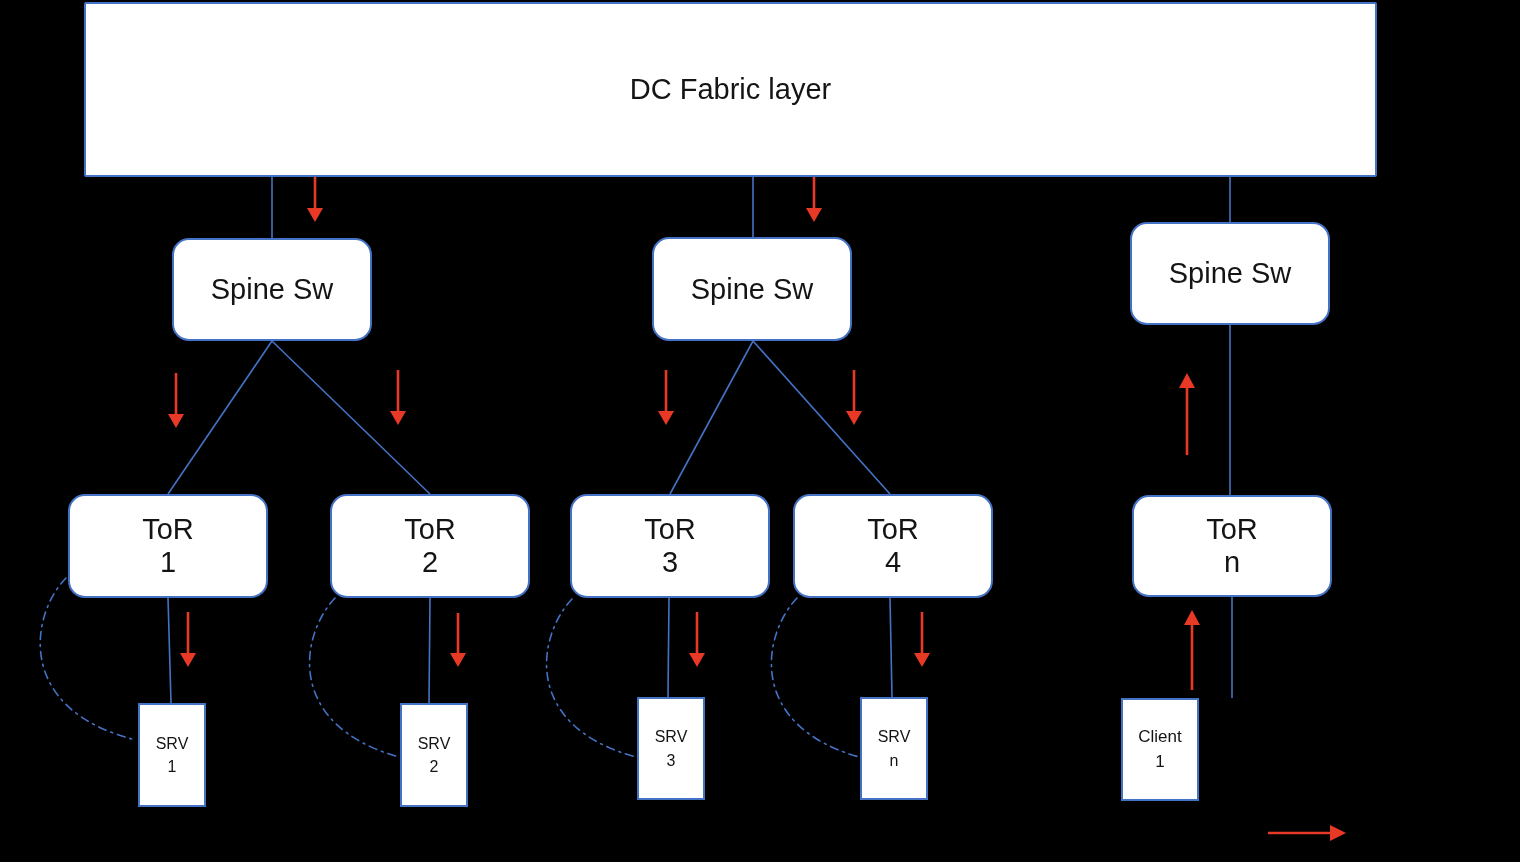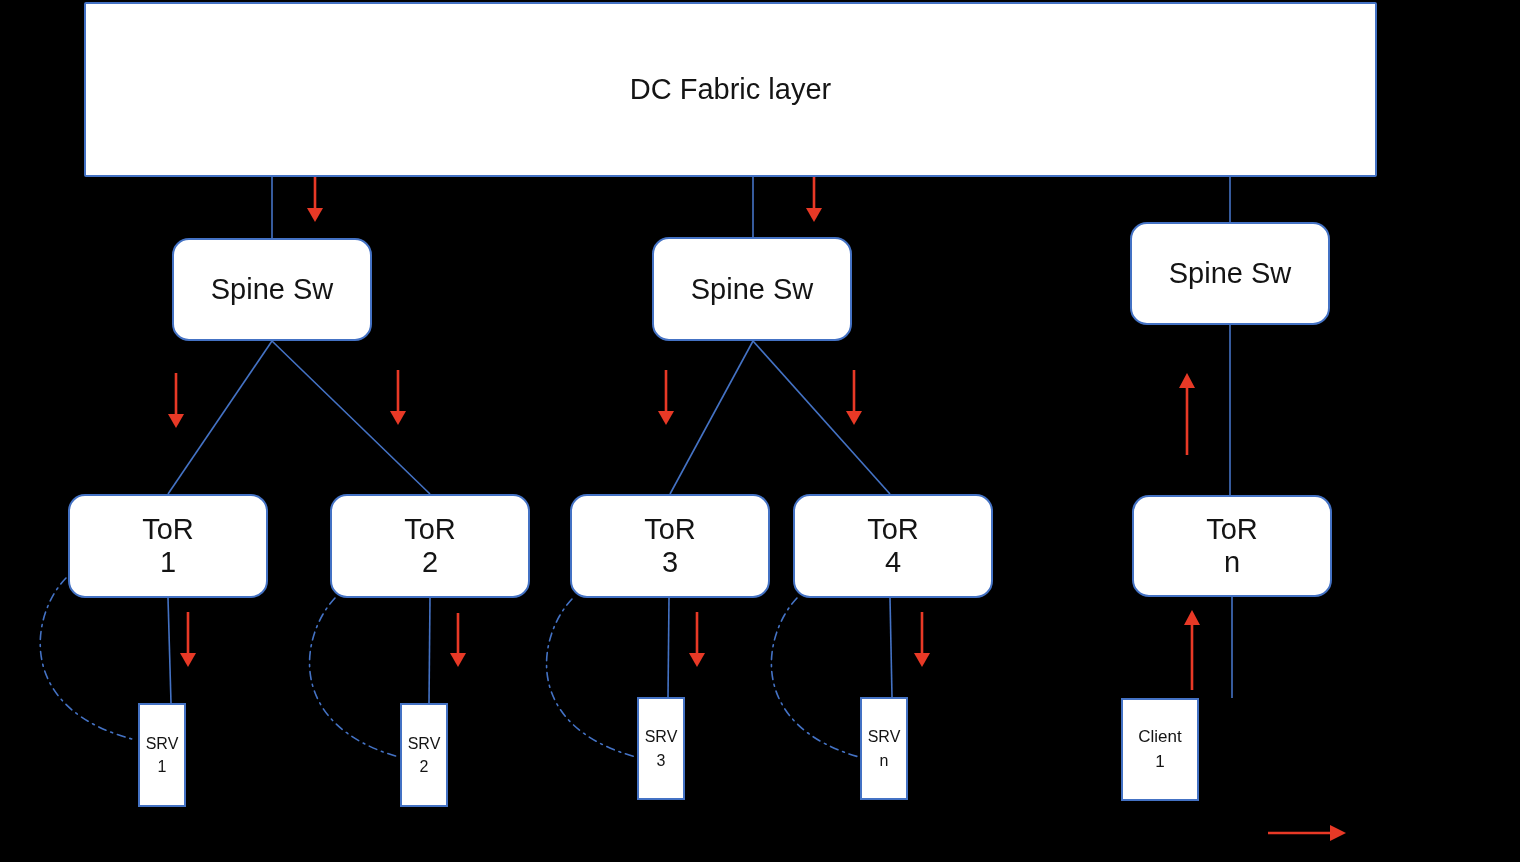--- a/index.html
+++ b/index.html
@@ -40,21 +40,21 @@
   .spine{width:200px;height:103px;font-size:29px;}
   #spine1{left:172px;top:238px;}
   #spine2{left:652px;top:237px;height:104px;}
   #spine3{left:1130px;top:222px;}
   .tor{width:200px;height:104px;font-size:29px;line-height:1.15;align-items:center;}
   #tor1{left:68px;top:494px;}
   #tor2{left:330px;top:494px;}
   #tor3{left:570px;top:494px;}
   #tor4{left:793px;top:494px;}
   #torn{left:1132px;top:495px;height:102px;}
-  .srv{width:48px;height:104px;font-size:16px;line-height:1.45;border-width:2px;align-items:center;}
+  .srv{width:68px;height:104px;font-size:16px;line-height:1.45;border-width:2px;align-items:center;}
   #srv1{left:138px;top:703px;}
   #srv2{left:400px;top:703px;}
   #srv3{left:637px;top:697px;height:103px;}
   #srvn{left:860px;top:697px;height:103px;}
   #client1{left:1121px;top:698px;width:78px;height:103px;font-size:17px;line-height:1.45;border-width:2px;}
 </style>
 </head>
 <body>
 
 <div class="canvas">

